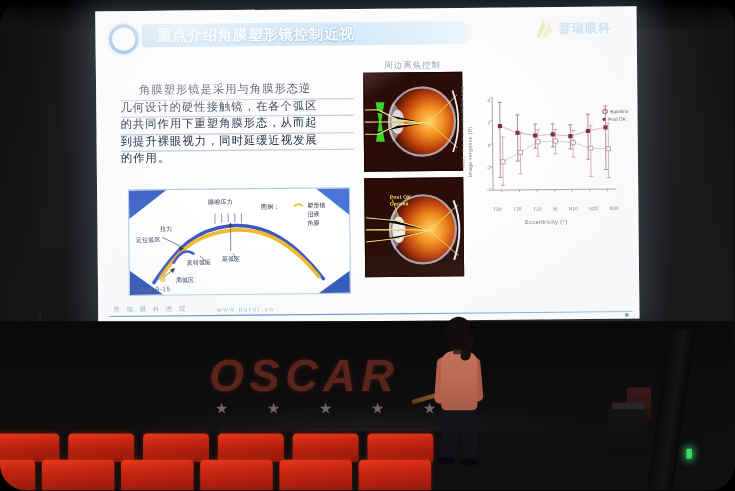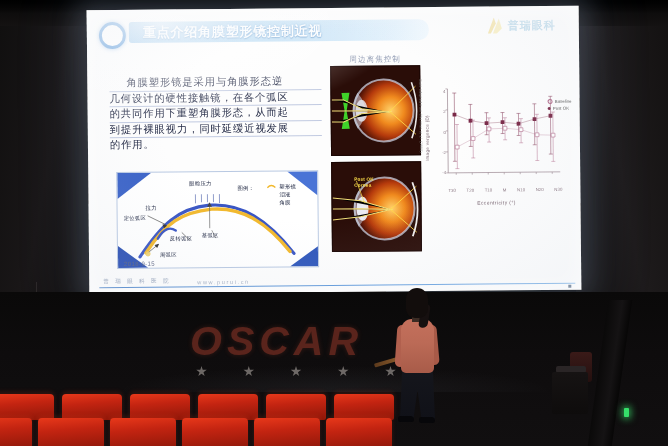--- a/index.html
+++ b/index.html
@@ -1,21 +1,21 @@
 <!DOCTYPE html>
 <html><head>
 <meta charset="utf-8">
 <title>Presentation Room</title>
 <style>
   html,body{margin:0;padding:0;background:#000;}
   body{
     font-family:"Liberation Sans","DejaVu Sans",sans-serif;
     width:668px;height:446px;overflow:hidden;position:relative;
   }
-  #room{position:absolute;inset:0;background:#0b0a0a;overflow:hidden;}
+  #room{position:absolute;inset:0;background:#0b0a0a;overflow:hidden;border-radius:24px;}
 
   
   .wall-left{
     position:absolute;left:0;top:0;width:92px;height:446px;
     background:linear-gradient(100deg,#100f0f 0%,#1a1718 45%,#0d0c0c 100%);
   }
   .wall-right{
     position:absolute;right:0;top:0;width:92px;height:446px;
     background:linear-gradient(260deg,#131111 0%,#1e1b1c 45%,#0c0b0b 100%);
   }

